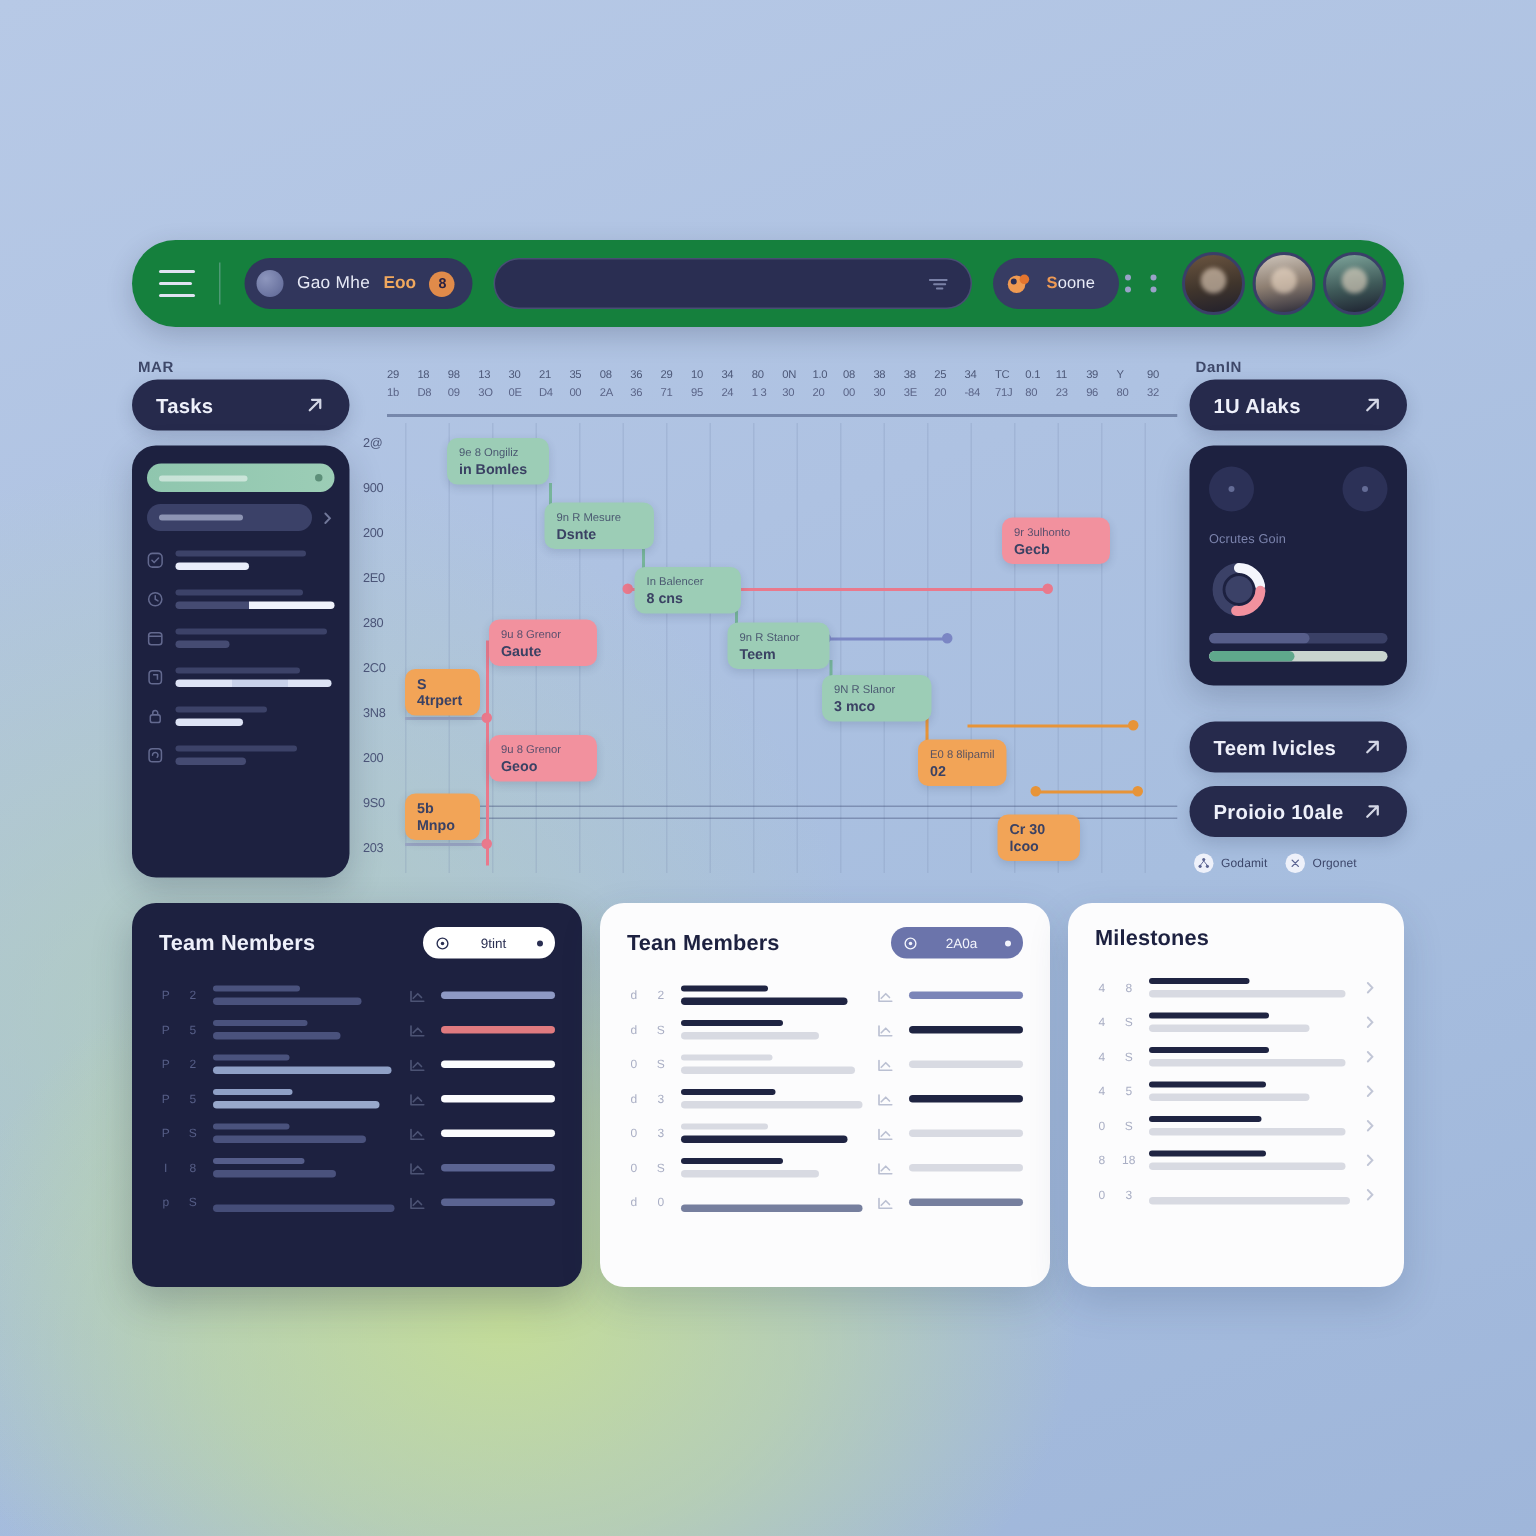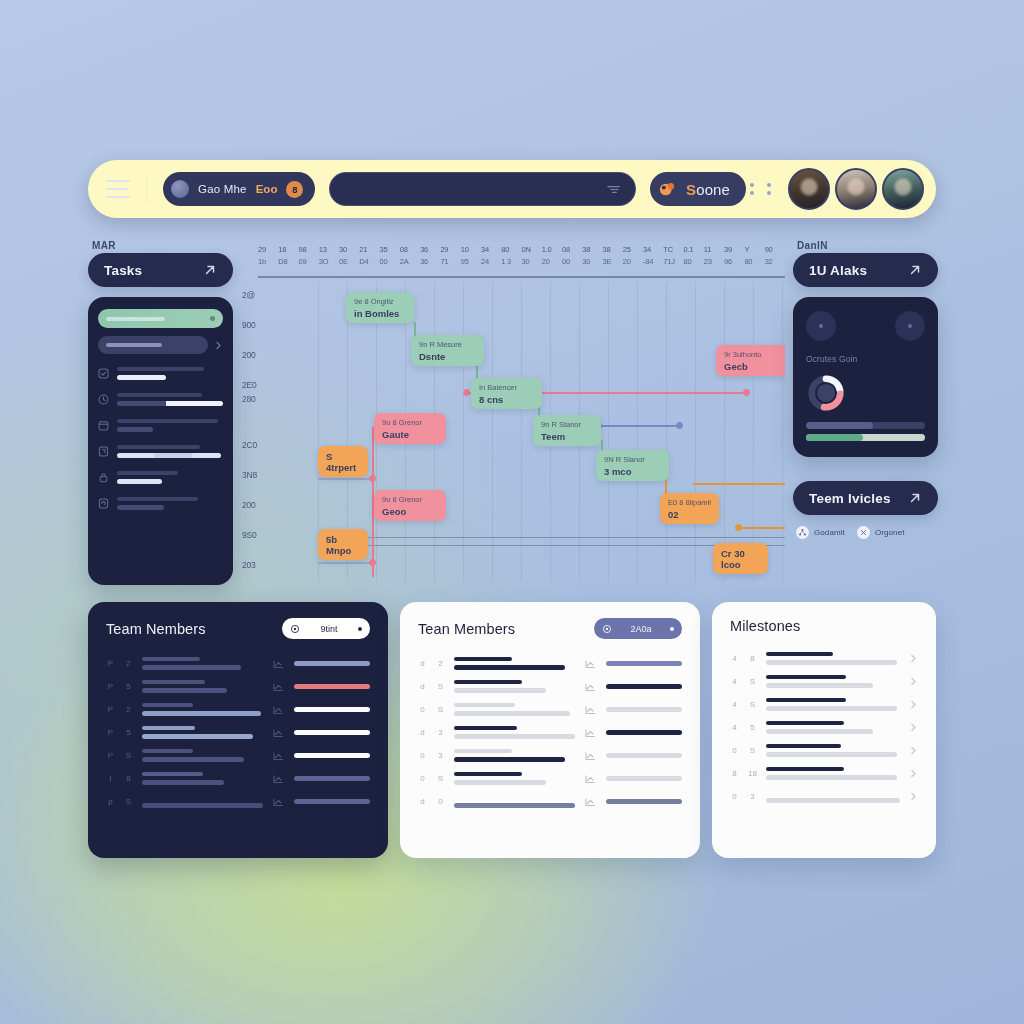--- a/index.html
+++ b/index.html
@@ -18,21 +18,21 @@
       radial-gradient(ellipse 560px 420px at 33% 86%, rgba(197,222,150,0.95) 0%, rgba(197,222,150,0.55) 35%, rgba(197,222,150,0.0) 68%),
       radial-gradient(ellipse 700px 600px at 14% 66%, rgba(183,214,168,0.55) 0%, rgba(183,214,168,0.0) 62%),
       linear-gradient(160deg, #b7c9e6 0%, #aec2e2 38%, #a7bedf 62%, #9fb6da 100%);
   }
 
   
   .topbar {
     position: absolute;
     left: 88px; top: 160px;
     width: 848px; height: 58px;
-    background: #fef9c3;
+    background: #15803d;
     border-radius: 29px;
     display: flex; align-items: center;
     padding: 0 10px 0 18px;
     box-shadow: 0 6px 18px rgba(30,40,70,0.22);
   }
   .hamburger {
     width: 24px; height: 18px;
     display: flex; flex-direction: column; justify-content: space-between;
     cursor: pointer; flex: 0 0 auto;
   }
@@ -77,21 +77,21 @@
   }
   .searchbox input::placeholder { color: #6a719c; }
   .filter-icon { width: 15px; height: 15px; opacity: .72; flex: 0 0 auto; }
 
   .brand-pill {
     display: flex; align-items: center; gap: 6px;
     background: #373c63; border-radius: 17px;
     height: 34px; padding: 0 16px 0 9px; flex: 0 0 auto;
   }
   .brand-mark { width: 21px; height: 17px; flex: 0 0 auto; }
-  .brand-text { font-size: 15px; color: #e8ebf7; letter-spacing: .1px; }
+  .brand-text { font-size: 11px; color: #e8ebf7; letter-spacing: .1px; }
   .brand-text b { color: #ee9a55; }
 
   .grid-btn {
     width: 30px; height: 30px; margin: 0 8px 0 4px;
     display: grid; grid-template-columns: 1fr 1fr; gap: 3.5px;
     align-content: center; justify-content: center;
     flex: 0 0 auto; cursor: pointer;
   }
   .grid-btn i { width: 4px; height: 4px; border-radius: 50%; background: #9aa2c8; display:block; }
 
@@ -182,21 +182,21 @@
     font-size: 7.5px; color: #4d5878; line-height: 12px; padding-top: 4px;
     letter-spacing: -.2px;
   }
   .gh-col span { display: block; }
   .gh-col .d2 { color: #5b6588; }
   .gantt-axisline { position:absolute; left: 18px; right: 0; top: 36px; height: 1.5px; background: rgba(70,85,125,0.55); }
 
   .y-axis { position: absolute; left: 0; top: 42px; width: 30px; height: 300px; }
   .y-tick { position: absolute; font-size: 8.5px; color: #4b5578; letter-spacing: -.2px; }
 
-  .plot { position: absolute; left: 30px; top: 42px; right: 0; bottom: 6px; margin-left: 48px; }
+  .plot { position: absolute; left: 30px; top: 42px; right: 0; bottom: 6px; }
   .vgrid { position: absolute; top: 0; bottom: 0; width: 1px; background: rgba(120,135,175,0.22); }
   .baseline { position: absolute; left: 0; right: 0; height: 1px; background: rgba(70,85,125,0.45); }
 
   .bar {
     position: absolute;
     border-radius: 7px;
     padding: 4px 8px;
     font-size: 7.5px;
     line-height: 11px;
     color: #3a4163;
@@ -253,21 +253,21 @@
   .legend-text { font-size: 8px; color: #3c466a; letter-spacing: .1px; }
 
   
   .card {
     position: absolute;
     border-radius: 16px;
     padding: 16px 18px;
   }
   .card-dark { background: #1d2140; box-shadow: 0 10px 26px rgba(30,40,70,0.26); }
   .card-light{ background: #fcfcfd; box-shadow: 0 10px 26px rgba(40,60,100,0.18); }
-  .card-title { font-size: 14.5px; font-weight: 400; letter-spacing: .1px; }
+  .card-title { font-size: 14.5px; font-weight: 700; letter-spacing: .1px; }
   .card-dark .card-title { color: #eef0fa; }
   .card-light .card-title { color: #1d2140; }
   .card-head { display: flex; align-items: center; justify-content: space-between; }
 
   .ctl-pill {
     display: flex; align-items: center; gap: 7px;
     height: 21px; border-radius: 11px; padding: 0 8px;
     font-size: 9px; cursor: pointer;
     min-width: 88px; justify-content: space-between;
   }
@@ -539,21 +539,21 @@
         <span class="d2">32</span>
       </div>
     </div>
   <div class="gantt-axisline"></div>
 
   <div class="y-axis" id="y-axis">
       <div class="y-tick" style="top: 8px; left: 2px;">2@</div>
       <div class="y-tick" style="top: 38px; left: 2px;">900</div>
       <div class="y-tick" style="top: 68px; left: 2px;">200</div>
       <div class="y-tick" style="top: 98px; left: 2px;">2E0</div>
-      <div class="y-tick" style="top: 112px; left: 2px;">280</div>
+      <div class="y-tick" style="top: 128px; left: 2px;">280</div>
       <div class="y-tick" style="top: 158px; left: 2px;">2C0</div>
       <div class="y-tick" style="top: 188px; left: 2px;">3N8</div>
       <div class="y-tick" style="top: 218px; left: 2px;">200</div>
       <div class="y-tick" style="top: 248px; left: 2px;">9S0</div>
       <div class="y-tick" style="top: 278px; left: 2px;">203</div>
     </div>
 
   <div class="plot" id="gantt-plot">
       <div class="vgrid" style="left: 493px;"></div>
       <div class="vgrid" style="left: 464px;"></div>
@@ -693,20 +693,26 @@
     </div>
   </div>
 
   <div class="pill-head" style="margin-top:24px;">
     <span>Teem Ivicles</span>
     <svg class="arrow-ne" viewBox="0 0 14 14">
       <path d="M3.5 10.5L10.5 3.5M5 3.5h5.5V9" stroke="#e6e9f6" stroke-width="1.5" fill="none" stroke-linecap="round" stroke-linejoin="round"></path>
     </svg>
   </div>
 
+  <div class="pill-head" style="margin-top:9px;">
+    <span>Proioio 10ale</span>
+    <svg class="arrow-ne" viewBox="0 0 14 14">
+      <path d="M3.5 10.5L10.5 3.5M5 3.5h5.5V9" stroke="#e6e9f6" stroke-width="1.5" fill="none" stroke-linecap="round" stroke-linejoin="round"></path>
+    </svg>
+  </div>
 
   <div class="legend-row">
     <div class="legend-item">
       <span class="legend-ico">
         <svg viewBox="0 0 13 13" width="9" height="9">
             <circle cx="6.5" cy="3" r="1.5" fill="#5b6492"></circle>
             <circle cx="3" cy="9.5" r="1.5" fill="#5b6492"></circle>
             <circle cx="10" cy="9.5" r="1.5" fill="#5b6492"></circle>
             <path d="M6.5 4.3L3.3 8.4M6.5 4.3l3.2 4.1" stroke="#5b6492" stroke-width="0.9"></path>
           </svg>

